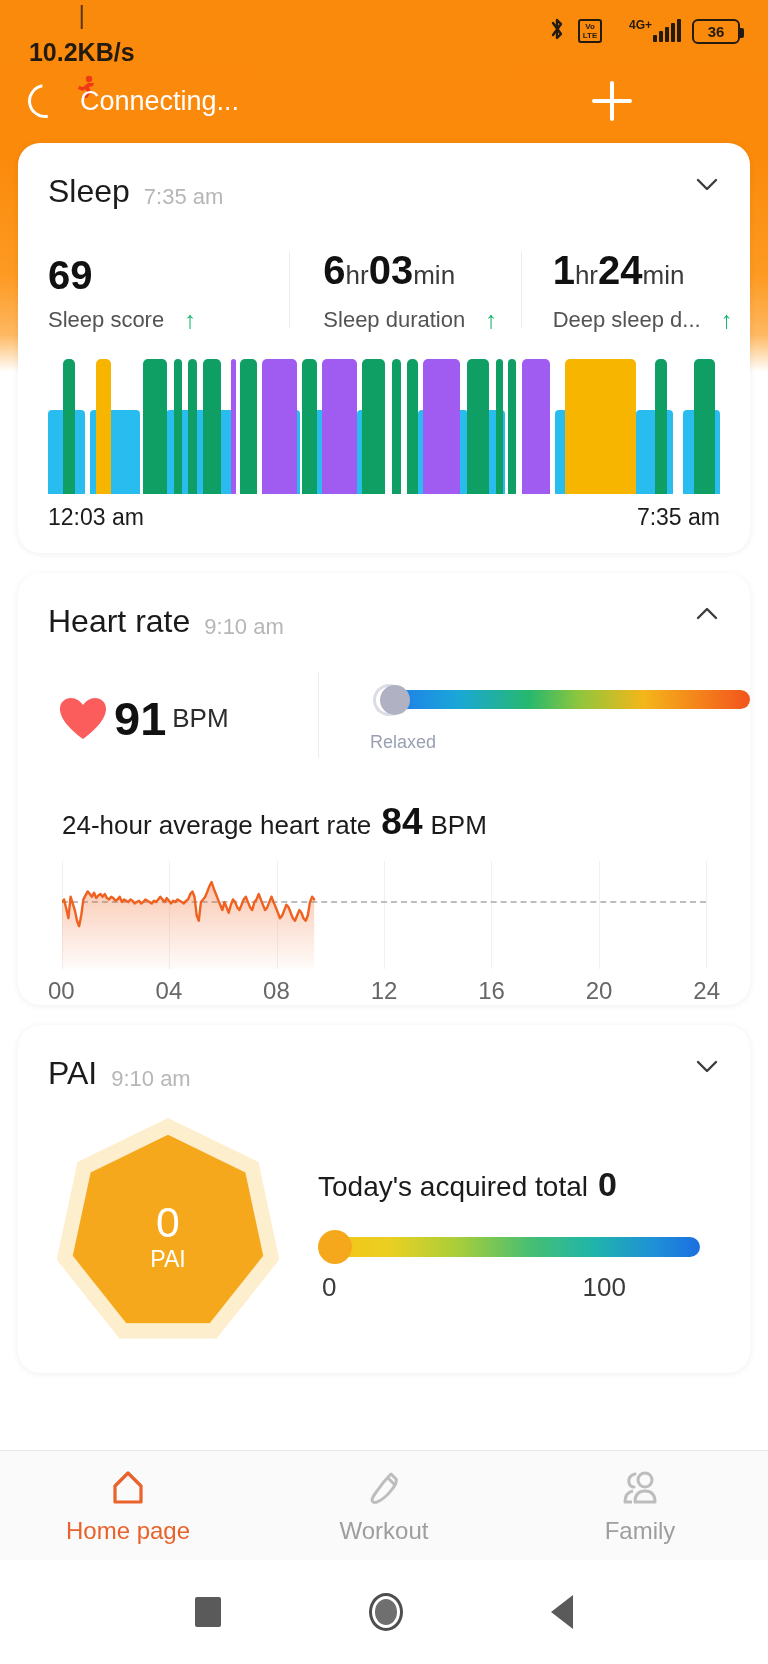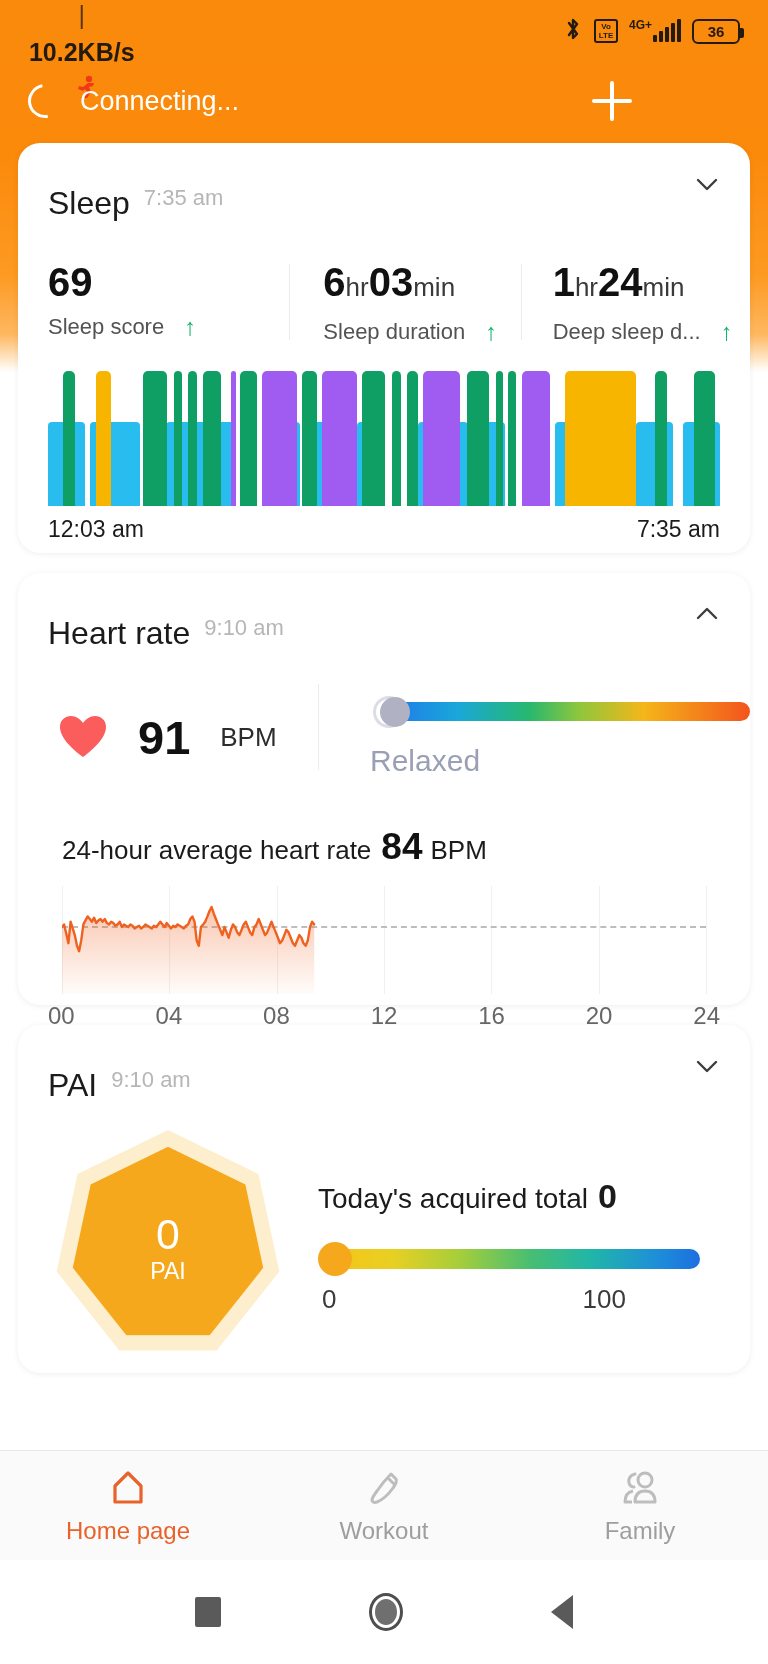--- a/index.html
+++ b/index.html
@@ -24,21 +24,21 @@
   }
   .status-left { display:flex; align-items:center; gap:8px; font-size:25px; font-weight:bold; letter-spacing:0px;flex-direction:column; }
   .status-sep { margin:0 6px; font-weight:400; opacity:.75; }
   .run-icon { margin-left:9px; display:inline-flex; }
   .status-right { display:flex; align-items:center; gap:11px; }
   .volte-box {
     border:2px solid #231a10; border-radius:3px; width:24px; height:24px;
     display:flex; flex-direction:column; align-items:center; justify-content:center;
     font-size:8px; line-height:9px; font-weight:bold;
   }
-  .net-wrap { display:flex; align-items:flex-end; gap:1px; }
+  .net-wrap { display:flex; align-items:flex-end; gap:1px;margin-left:16px; }
   .net-label { font-size:12px; font-weight:bold; line-height:10px; margin-bottom:12px;}
   .bars { display:flex; align-items:flex-end; gap:2px; height:22px; }
   .bars i { width:4px; background:#231a10; display:block; border-radius:1px; }
   .battery {
     width:48px; height:25px; border:2.5px solid #231a10; border-radius:6px;
     display:flex; align-items:center; justify-content:center;
     font-size:15px; font-weight:bold; position:relative;
   }
   .battery:after{ content:""; position:absolute; right:-6px; top:7px; width:4px; height:10px;
     background:#231a10; border-radius:0 2px 2px 0; }
@@ -59,69 +59,69 @@
   .plus:before, .plus:after { content:""; position:absolute; background:#fff; border-radius:2px; }
   .plus:before { left:0; top:18px; width:40px; height:4px; }
   .plus:after  { top:0; left:18px; height:40px; width:4px; }
 
   
   .card {
     position:absolute; left:18px; width:732px;
     background:#fff; border-radius:22px;
     box-shadow:0 1px 6px rgba(0,0,0,.07);
   }
-  .card-head { display:flex; align-items:flex-start; padding:42px 30px 0 30px; position:relative; }
+  .card-head { display:flex; align-items:flex-end; padding:30px 30px 0 30px; position:relative; }
   .card-title { font-size:32px; color:#1b1b1b; }
   .card-time { font-size:22px; color:#b6b6b6; margin-left:14px; }
   .chev { position:absolute; right:30px; top:28px; width:26px; height:26px; }
   .chev svg { display:block; }
 
   
   #sleep-card { top:143px; height:410px; }
-  .metrics { display:flex; padding:38px 0 0 0; }
+  .metrics { display:flex; padding:38px 0 0 0;align-items:flex-end; }
   .metric { flex:1; padding-left:30px; position:relative; }
   .metric + .metric:before {
     content:""; position:absolute; left:0; top:4px; width:1px; height:76px; background:#ececec;
   }
   .metric.m2 { padding-left:34px;margin-left:44px; }
   .metric.m3 { padding-left:32px; }
   .metric-val { font-size:40px; font-weight:bold; color:#111; line-height:44px; white-space:nowrap; }
   .metric-val .u { font-size:26px; font-weight:normal; color:#3a3a3a; }
   .metric-lab { margin-top:10px; font-size:22px; color:#535353; display:flex; align-items:center; gap:20px; white-space:nowrap; }
   .uparrow { color:#12b36a; font-size:24px; line-height:22px; }
 
   .sleepchart { position:relative; margin:26px 30px 0 30px; height:135px; }
   .bar-base { position:absolute; bottom:0; background:#29BDEF; border-radius:4px 4px 0 0; }
   .bar-over { position:absolute; bottom:0; border-radius:5px 5px 0 0; }
   .sleep-times { display:flex; justify-content:space-between; padding:10px 30px 0 30px;
      font-size:23px; color:#1b1b1b; }
 
   
   #hr-card { top:573px; height:432px; }
   .hr-row { display:flex; align-items:center; padding:44px 0 0 0; }
-  .hr-left { width:300px; display:flex; align-items:center; padding-left:40px; position:relative;gap:24px; }
+  .hr-left { width:300px; display:flex; align-items:center; padding-left:40px; position:relative; }
   .heart { width:50px; height:46px; position:relative; margin-right:6px; }
   .hr-num { font-size:47px; font-weight:bold; color:#111; line-height:47px; }
   .hr-unit { font-size:26px; color:#2c2c2c; margin-left:6px; }
   .hr-right { flex:1; padding-left:52px; position:relative; }
   .hr-right:before { content:""; position:absolute; left:0; top:-12px; width:1px; height:86px; background:#ececec; }
   .hr-gauge { position:relative; height:26px; margin-top:2px; }
   .gauge-track {
     position:absolute; left:24px; right:0; top:4px; height:19px; border-radius:10px;
     background:linear-gradient(90deg,#1f7dea 0%,#1aa7d8 18%,#27b86e 38%,#8fc63d 52%,#f4b61a 70%,#f4881b 84%,#f2541d 100%);
   }
   .gauge-knob {
     position:absolute; left:10px; top:-1px; width:30px; height:30px; border-radius:50%;
     background:#b0b2c3;
   }
   .gauge-ring {
     position:absolute; left:3px; top:-2px; width:32px; height:32px; border-radius:50%;
     border:3px solid rgba(176,178,195,.45); border-right-color:transparent;
   }
-  .hr-state { margin-top:20px; font-size:30px; color:#9aa0b4; }
+  .hr-state { margin-top:20px; font-size:18px; color:#9aa0b4; }
 
   .hr24 { padding:48px 0 0 44px; font-size:26px; color:#1b1b1b; display:flex; align-items:baseline; }
   .hr24 b { font-size:37px; margin:0 8px 0 10px; color:#111; }
   .hr-chart { position:relative; margin:18px 44px 0 44px; height:108px; }
   .grid-v { position:absolute; top:0; bottom:0; width:1px; background:#f0f0f0; }
   .avg-line { position:absolute; left:0; right:0; top:40px; border-top:2px dashed #bdbdbd; }
   .hr-axis { display:flex; justify-content:space-between; margin:8px 30px 0 30px; font-size:24px; color:#676767; }
 
   
   #pai-card { top:1025px; height:348px; }

